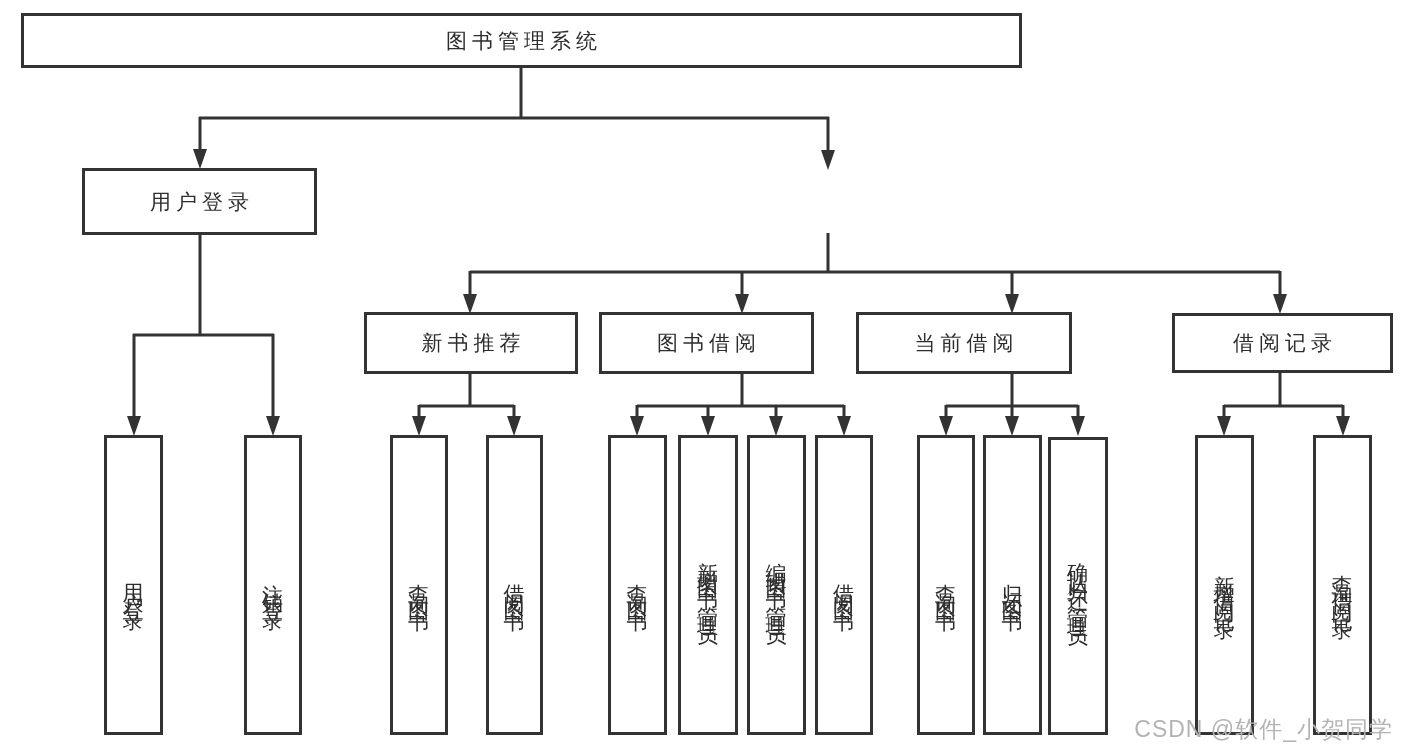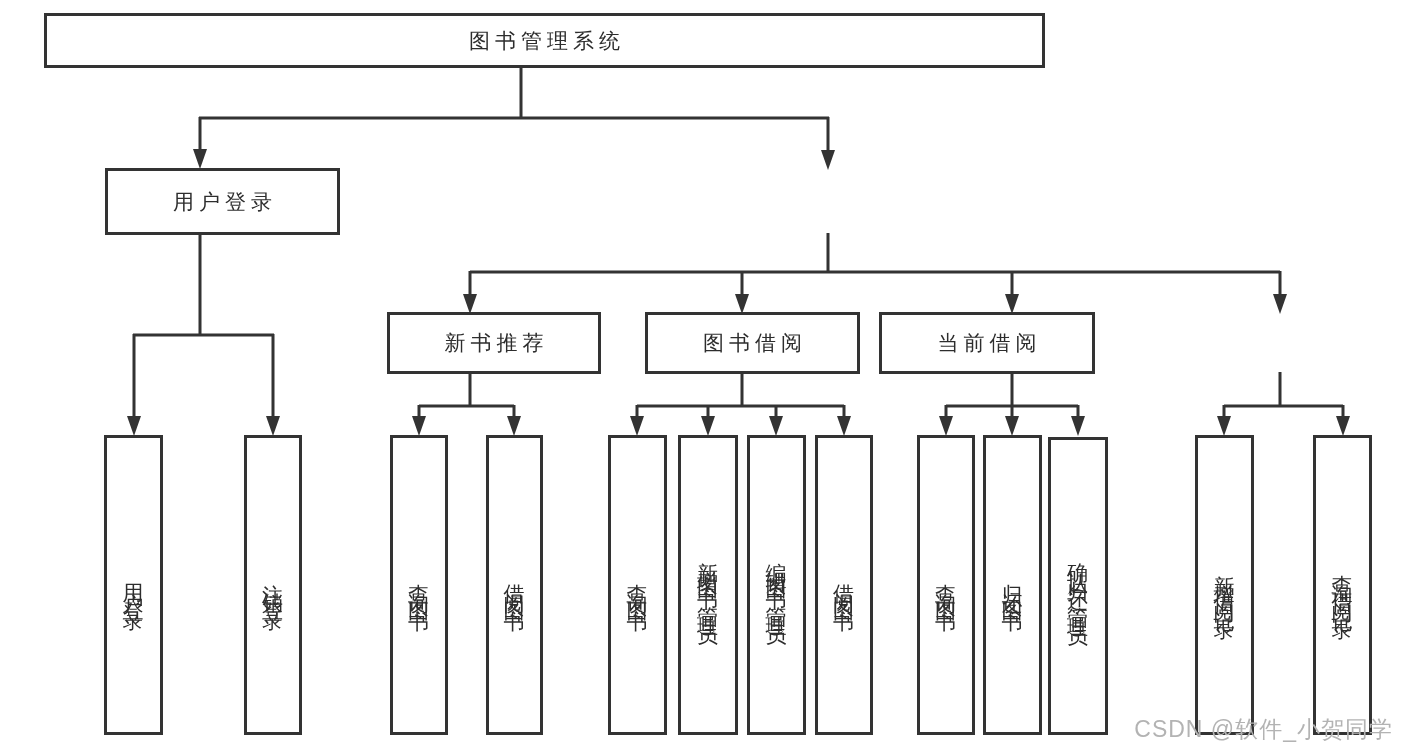--- a/index.html
+++ b/index.html
@@ -20,21 +20,20 @@
     align-items:center;
     justify-content:center;
     color:#2d2d2d;
     z-index:2;
   }
   .hbox{
     font-size:21px;
     letter-spacing:5px;
     text-indent:5px;
     white-space:nowrap;
-    margin-left:23px;
   }
   .vbox{
     writing-mode:vertical-rl;
     text-orientation:mixed;
     font-size:21px;
     letter-spacing:9px;
     line-height:1;
   }
   #watermark{
     position:absolute;
@@ -87,22 +86,23 @@
       <polygon points="1217,416 1231,416 1224,436"></polygon>
       <polygon points="1336,416 1350,416 1343,436"></polygon>
     </g>
   </svg>
 
   <div class="box hbox" style="left:21px;top:13px;width:1001px;height:55px">图书管理系统</div>
 
   <div class="box hbox" style="left:82px;top:168px;width:235px;height:67px">用户登录</div>
 
   <div class="box hbox" style="left:364px;top:312px;width:214px;height:62px">新书推荐</div>
-  <div class="box hbox" style="left:622px;top:312px;width:215px;height:62px">图书借阅</div>
+  <div class="box hbox" style="left:599px;top:312px;width:215px;height:62px">图书借阅</div>
   <div class="box hbox" style="left:856px;top:312px;width:216px;height:62px">当前借阅</div>
+  <div class="box hbox" style="left:1172px;top:313px;width:221px;height:60px">借阅记录</div>
 
   <div class="box vbox" style="left:104px;top:435px;width:59px;height:300px">用户登录</div>
   <div class="box vbox" style="left:244px;top:435px;width:58px;height:300px">注销登录</div>
 
   <div class="box vbox" style="left:390px;top:435px;width:58px;height:300px">查询图书</div>
   <div class="box vbox" style="left:486px;top:435px;width:57px;height:300px">借阅图书</div>
 
   <div class="box vbox" style="left:608px;top:435px;width:59px;height:300px">查询图书</div>
   <div class="box vbox" style="left:678px;top:435px;width:60px;height:300px">新增图书（管理员）</div>
   <div class="box vbox" style="left:747px;top:435px;width:59px;height:300px">编辑图书（管理员）</div>

